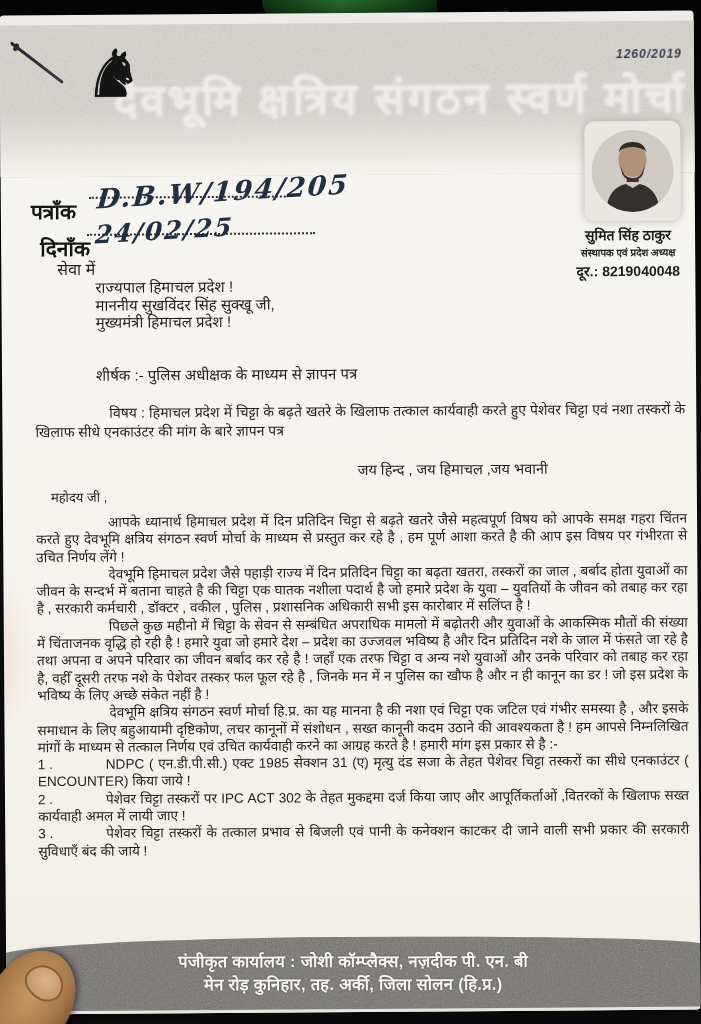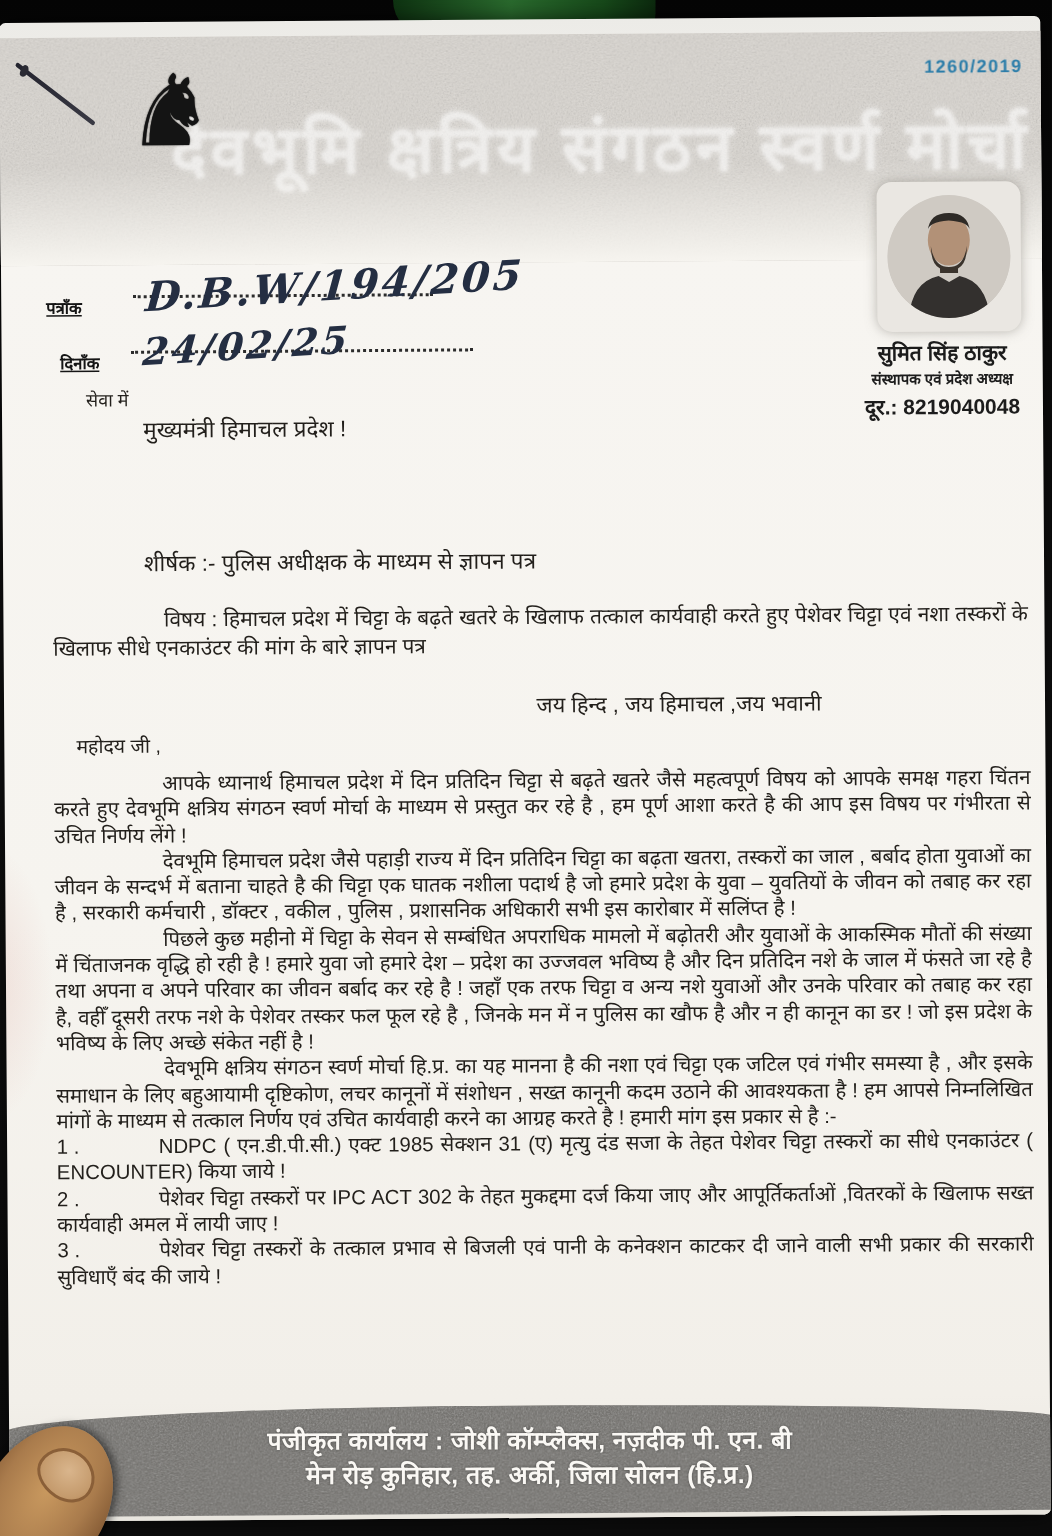--- a/index.html
+++ b/index.html
@@ -22,50 +22,50 @@
 
   
   .header-band { position:absolute; top:10px; left:-4px; right:-4px; height:152px;
     background:#dad6d0; overflow:hidden; }
   .header-band svg.noise, .footer-band svg.noise { position:absolute; inset:0; width:100%; height:100%; }
   .band-fade { position:absolute; left:0; right:0; bottom:0; height:66px;
     background:linear-gradient(180deg, rgba(246,244,239,0), #f6f4ef); }
   .faint-title { position:absolute; left:118px; top:44px; font-size:44px; font-weight:bold;
     color:#ffffff; opacity:.6; letter-spacing:3px; white-space:nowrap; filter:blur(1.2px);
     text-shadow:0 0 4px rgba(255,255,255,.8); }
-  .reg-no { position:absolute; right:16px; top:16px; font-size:12px; font-weight:bold;
-    color:#0369a1; opacity:.8; letter-spacing:1px; filter:blur(.4px); }
+  .reg-no { position:absolute; right:16px; top:26px; font-size:12px; font-weight:bold;
+    font-style:italic; color:#0f172a; opacity:.8; letter-spacing:1px; filter:blur(.4px); }
 
   .horseman { position:absolute; left:84px; top:26px; font-size:66px; line-height:1; color:#141414;
     transform:scaleX(-1); text-shadow:0 0 1px #000; z-index:4; }
   .pen-scratch { position:absolute; left:4px; top:46px; width:66px; height:3px;
     background:linear-gradient(90deg,#23232e,#3a3a44); transform:rotate(38deg); border-radius:2px; z-index:4; }
   .pen-dot { position:absolute; left:14px; top:28px; width:5px; height:8px; background:#2a2a33;
     border-radius:50% 50% 60% 40%; transform:rotate(20deg); z-index:4; }
 
   
   .photo-card { position:absolute; left:584px; top:110px; width:96px; height:100px;
     background:#eae7e2; border-radius:10px; box-shadow:0 0 8px rgba(120,115,108,.5); z-index:5;
     display:flex; align-items:center; justify-content:center; }
   .photo-circle { width:82px; height:82px; border-radius:50%; overflow:hidden;
     background:linear-gradient(180deg,#d8d4ce,#c7c2bb); position:relative; }
   .officer-caption { position:absolute; left:552px; top:214px; width:150px; text-align:center; z-index:5; color:#1c1c1c; }
   .officer-name { font-size:14px; font-weight:bold; }
   .officer-desig { font-size:10px; font-weight:bold; margin-top:1px; }
   .officer-phone { font-size:14px; font-weight:bold; margin-top:2px; }
 
   
-  .fld-label { position:absolute; font-size:11px; font-weight:bold; color:#151515; z-index:5;text-decoration:underline; }
+  .fld-label { position:absolute; font-size:21px; font-weight:bold; color:#151515; z-index:5; }
   .dotline { position:absolute; border-bottom:2px dotted #2c2c2c; z-index:4; }
   .handwrite { position:absolute; font-family:"DejaVu Serif", cursive, serif; font-style:italic; font-weight:600;
     color:#242e42; z-index:6; letter-spacing:2px; transform:rotate(-3deg) skewX(-8deg); }
 
   
   .bodytext { color:#221f1b; }
-  .seva { position:absolute; left:56px; top:243px; font-size:12px; font-weight:500; }
+  .seva { position:absolute; left:56px; top:243px; font-size:16px; font-weight:500; }
   .recipients { position:absolute; left:94px; top:264px; font-size:15px; line-height:17.6px; font-weight:500; }
   .heading-line { position:absolute; left:94px; top:350px; font-size:15px; font-weight:500; }
   .subject { position:absolute; left:33px; top:389px; width:650px; font-size:14px; line-height:19px;
     text-indent:74px; text-align:justify; font-weight:500; }
   .slogan { position:absolute; left:200px; top:446px; width:500px; text-align:center; font-size:14.5px; font-weight:500; }
   .salute2 { position:absolute; left:48px; top:473px; font-size:13px; font-weight:500; }
   .flow { position:absolute; left:33px; top:499px; width:651px; font-size:13.6px; line-height:17.3px;
     text-align:justify; font-weight:500; }
   .flow p { text-indent:72px; margin:0; }
   .demand { margin:0; }
@@ -137,20 +137,22 @@
     <div class="fld-label" style="left:30px; top:182px;">पत्राँक</div>
     <div class="dotline" style="left:88px; top:182px; width:200px;"></div>
     <div class="handwrite" style="left:96px; top:162px; font-size:27px;">D.B.W/194/205</div>
 
     <div class="fld-label" style="left:39px; top:219px;">दिनाँक</div>
     <div class="dotline" style="left:86px; top:219px; width:228px;"></div>
     <div class="handwrite" style="left:94px; top:202px; font-size:25px;">24/02/25</div>
 
     <div class="seva bodytext">सेवा में</div>
     <div class="recipients bodytext">
+      <div>राज्यपाल हिमाचल प्रदेश !</div>
+      <div>माननीय सुखविंदर सिंह सुक्खू जी,</div>
       <div>मुख्यमंत्री हिमाचल प्रदेश !</div>
     </div>
 
     <div class="heading-line bodytext">शीर्षक :- पुलिस अधीक्षक के माध्यम से ज्ञापन पत्र</div>
     <div class="subject bodytext">विषय : हिमाचल प्रदेश में चिट्टा के बढ़ते खतरे के खिलाफ तत्काल कार्यवाही करते हुए पेशेवर चिट्टा एवं नशा तस्करों के खिलाफ सीधे एनकाउंटर की मांग के बारे ज्ञापन पत्र</div>
     <div class="slogan bodytext">जय हिन्द , जय हिमाचल ,जय भवानी</div>
     <div class="salute2 bodytext">महोदय जी ,</div>
 
     <div class="flow bodytext">
       <p>आपके ध्यानार्थ हिमाचल प्रदेश में दिन प्रतिदिन चिट्टा से बढ़ते खतरे जैसे महत्वपूर्ण विषय को आपके समक्ष गहरा चिंतन करते हुए देवभूमि क्षत्रिय संगठन स्वर्ण मोर्चा के माध्यम से प्रस्तुत कर रहे है , हम पूर्ण आशा करते है की आप इस विषय पर गंभीरता से उचित निर्णय लेंगे !</p>

